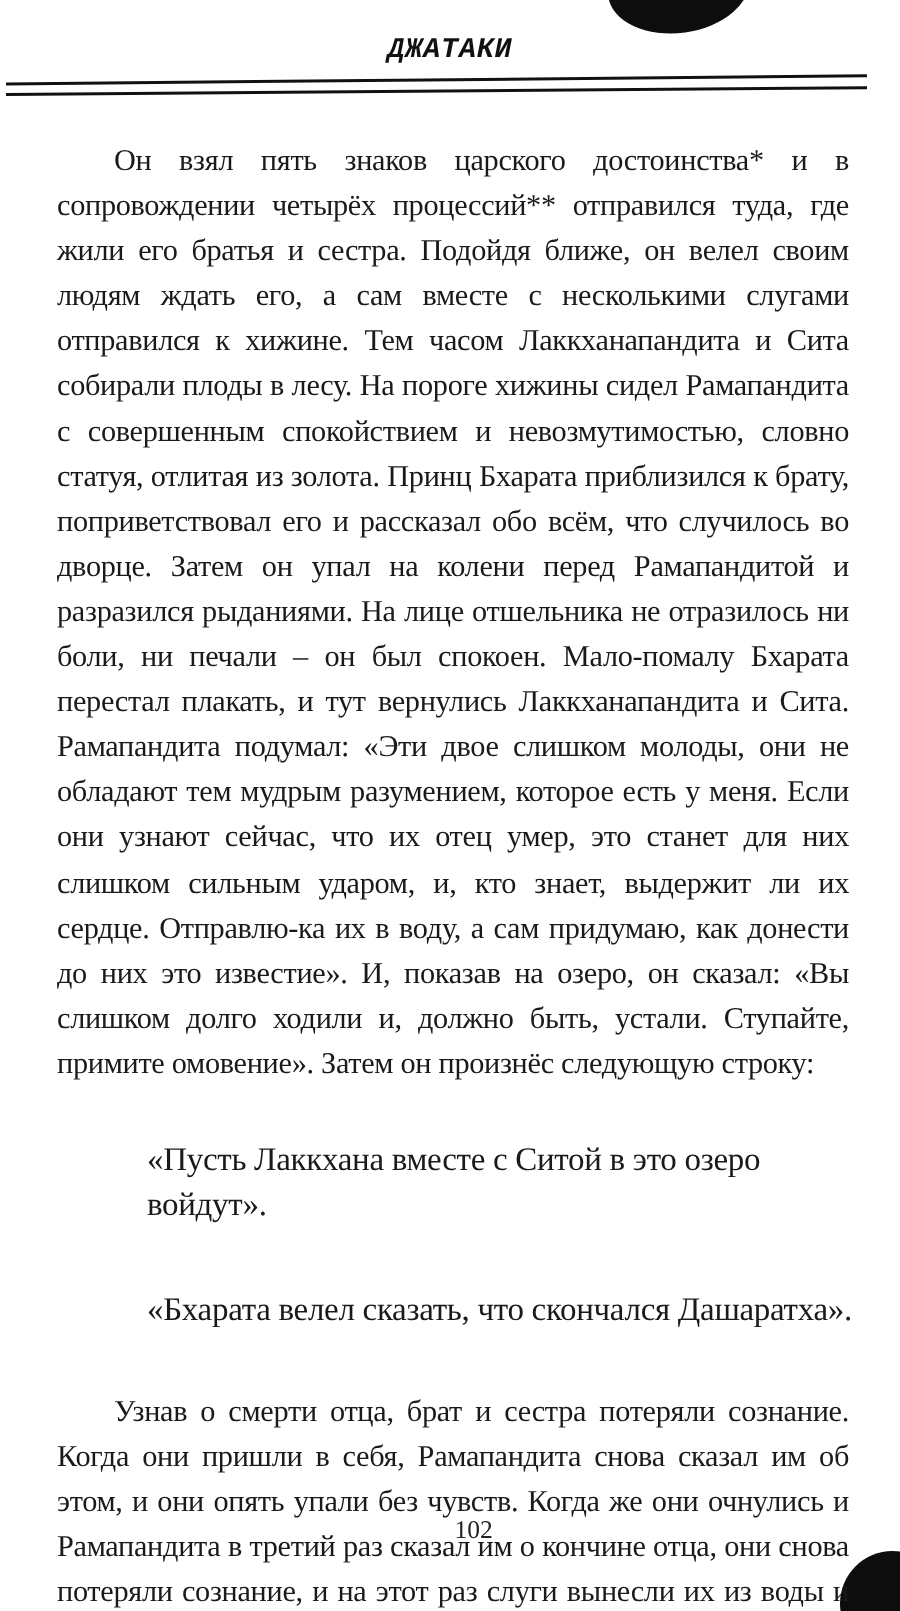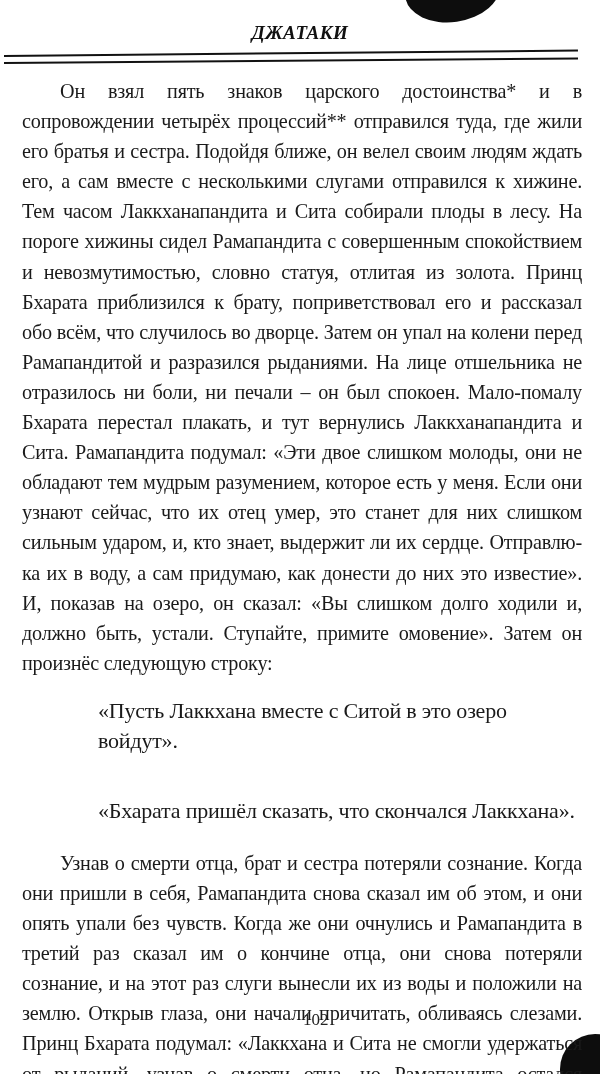--- a/index.html
+++ b/index.html
@@ -35,21 +35,21 @@
       background: #0d0d0d;
     }
     .header {
       position: absolute;
       top: 22px;
       left: 0;
       width: 600px;
       text-align: center;
     }
     .header-title {
-      font-family: Liberation Serif, serif;
+      font-family: Liberation Mono, monospace;
       font-size: 19px;
       font-weight: bold;
       letter-spacing: 0.5px;
       font-style: italic;
       color: #111;
     }
     .rule {
       position: absolute;
       left: 4px;
       height: 2px;
@@ -62,21 +62,21 @@
       position: absolute;
       top: 76px;
       left: 22px;
       width: 560px;
     }
     .para {
       font-size: 20.2px;
       line-height: 30.1px;
       text-align: justify;
       text-indent: 38px;
-      margin: 0;
+      margin: 16px;
       letter-spacing: -0.2px;
     }
     .quote {
       font-size: 22px;
       line-height: 30px;
       margin: 0;
       padding-left: 76px;
       letter-spacing: -0.2px;
     }
     .gap-before-quote { height: 18px; }
@@ -100,19 +100,19 @@
 </div>
 <div class="rule rule-1"></div>
 <div class="rule rule-2"></div>
 
 <div class="content">
   <p class="para">Он взял пять знаков царского достоинства* и в сопровождении четырёх процессий** отправился туда, где жили его братья и сестра. Подойдя ближе, он велел своим людям ждать его, а сам вместе с несколькими слугами отправился к хижине. Тем часом Лаккханапандита и Сита собирали плоды в лесу. На пороге хижины сидел Рамапандита с совершенным спокойствием и невозмутимостью, словно статуя, отлитая из золота. Принц Бхарата приблизился к брату, поприветствовал его и рассказал обо всём, что случилось во дворце. Затем он упал на колени перед Рамапандитой и разразился рыданиями. На лице отшельника не отразилось ни боли, ни печали – он был спокоен. Мало-помалу Бхарата перестал плакать, и тут вернулись Лаккханапандита и Сита. Рамапандита подумал: «Эти двое слишком молоды, они не обладают тем мудрым разумением, которое есть у меня. Если они узнают сейчас, что их отец умер, это станет для них слишком сильным ударом, и, кто знает, выдержит ли их сердце. Отправлю-ка их в воду, а сам придумаю, как донести до них это известие». И, показав на озеро, он сказал: «Вы слишком долго ходили и, должно быть, устали. Ступайте, примите омовение». Затем он произнёс следующую строку:</p>
   <div class="gap-before-quote"></div>
   <p class="quote">«Пусть Лаккхана вместе с Ситой в это озеро войдут».</p>
   <div class="gap-after-quote"></div>
   <div class="gap-before-quote"></div>
-  <p class="quote">«Бхарата пришёл сказать, что скончался Лаккхана».</p>
+  <p class="quote">«Бхарата велел сказать, что скончался Дашаратха».</p>
   <div class="gap-after-quote"></div>
   <p class="para">Узнав о смерти отца, брат и сестра потеряли сознание. Когда они пришли в себя, Рамапандита снова сказал им об этом, и они опять упали без чувств. Когда же они очнулись и Рамапандита в третий раз сказал им о кончине отца, они снова потеряли сознание, и на этот раз слуги вынесли их из воды и положили на землю. Открыв глаза, они начали причитать, обливаясь слезами. Принц Бхарата подумал: «Лаккхана и Сита не смогли удержаться от рыданий, узнав о смерти отца, но Рамапандита остался спокоен. Интересно, почему он не заплакал?». И Бхарата задал вопрос брату:</p>
 
 </div>
 
 <div class="page-number">102</div>
 
 </body></html>

